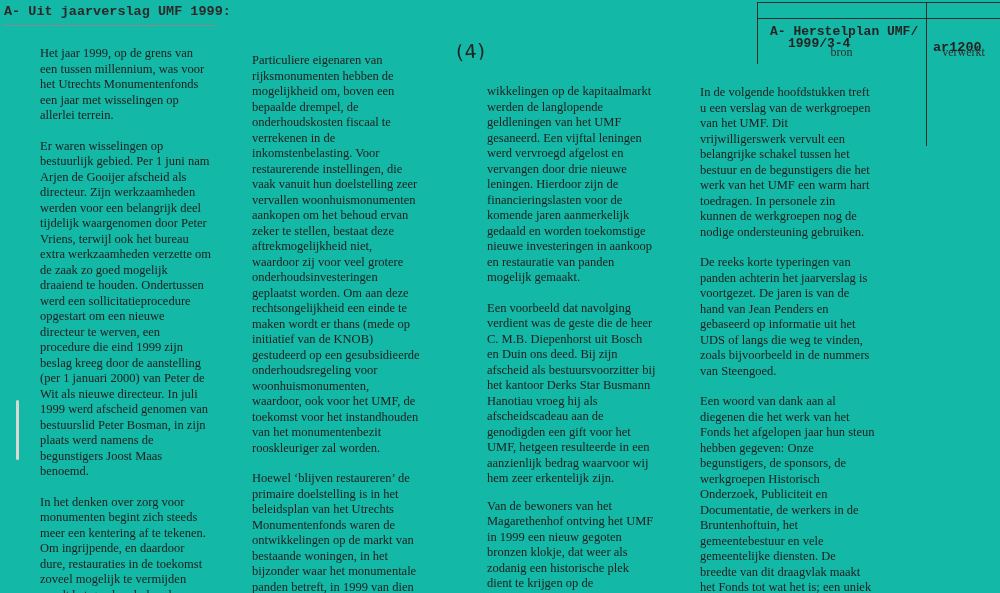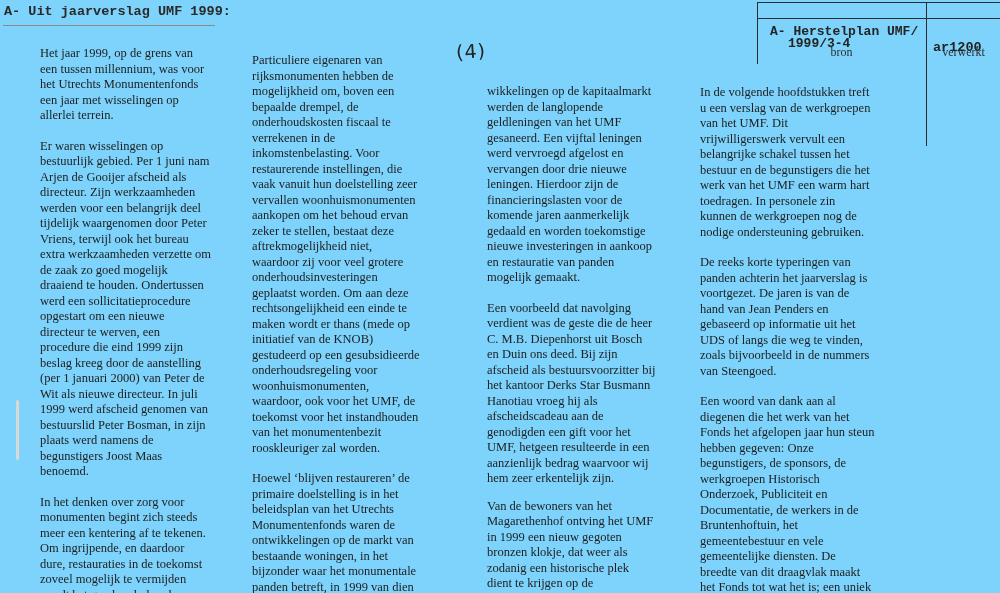--- a/index.html
+++ b/index.html
@@ -4,21 +4,21 @@
 <style>
   html, body {
     margin: 0;
     padding: 0;
     background: #e9e9e7;
   }
   .scan-page {
     position: relative;
     width: 1000px;
     height: 593px;
-    background: #7dd3fc;
+    background: #14b8a6;
     overflow: hidden;
     font-family: "Liberation Serif", serif;
     color: #1c1c1c;
   }
 
   
   .doc-title {
     position: absolute;
     left: 4px;
     top: 4px;

